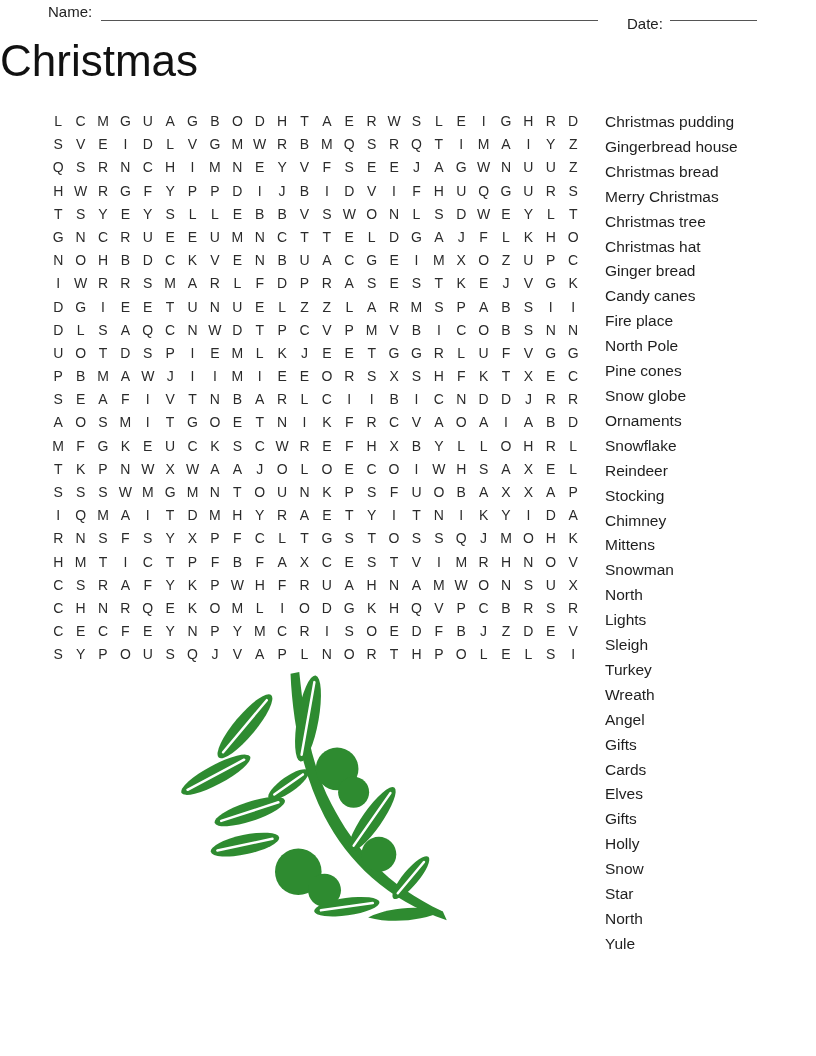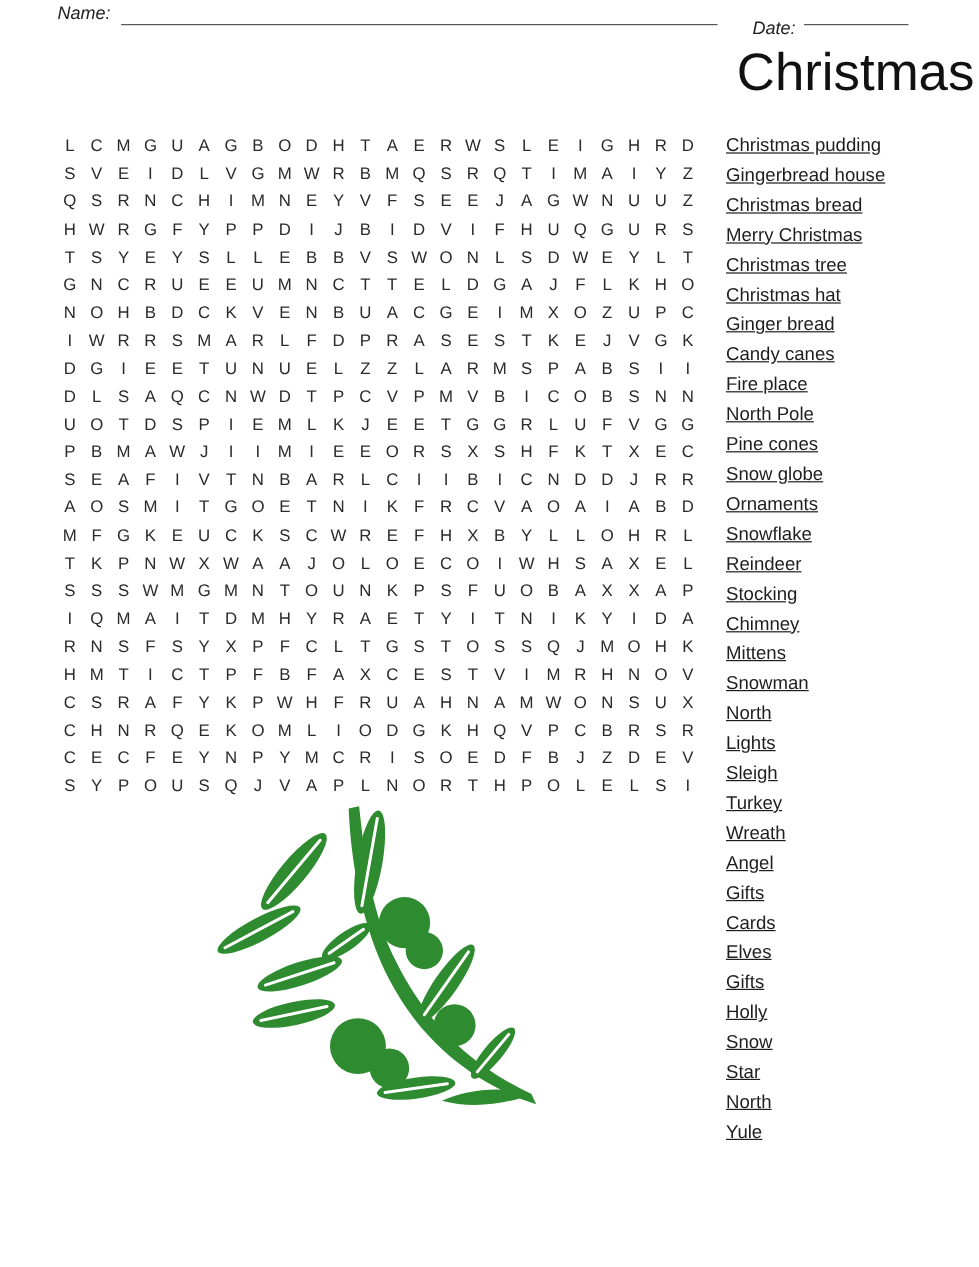--- a/index.html
+++ b/index.html
@@ -4,38 +4,38 @@
 <style>
   * { margin:0; padding:0; box-sizing:border-box; }
   html,body { background:#ffffff; }
   body {
     width:816px; height:1056px;
     font-family:"Liberation Sans", sans-serif;
     color:#2b2b2b;
     position:relative;
     overflow:hidden;
   }
-  .header-row { position:absolute; top:0; left:0; width:692px; height:30px;font-style:italic; }
+  .header-row { position:absolute; top:0; left:0; width:692px; height:30px; }
   .name-label { position:absolute; left:48px; top:3px; font-size:15px; color:#222; }
   .name-line  { position:absolute; left:101px; top:20px; width:497px; height:0; border-bottom:1.5px solid #555; }
   .date-label { position:absolute; left:627px; top:15px; font-size:15px; color:#222; }
   .date-line  { position:absolute; left:670px; top:20px; width:87px; height:0; border-bottom:1.5px solid #555; }
   .page-title {
     position:absolute; top:36px; left:0; width:812px;
-    text-align:right; font-size:44px; font-weight:400; color:#111;
+    text-align:left; font-size:44px; font-weight:400; color:#111;
     letter-spacing:0px;
   }
   .grid { position:absolute; left:47px; top:110px; }
   .grid-row { display:flex; height:23.2px; }
   .grid-cell {
     width:22.4px; text-align:center;
     font-size:14px; line-height:23.2px; color:#2b2b2b;
   }
   .word-list { position:absolute; left:605px; top:110px; }
-  .word-item { font-size:15.5px; line-height:24.9px; white-space:nowrap; color:#1e1e1e;text-decoration:underline; }
+  .word-item { font-size:15.5px; line-height:24.9px; white-space:nowrap; color:#1e1e1e; }
   .illustration { position:absolute; left:162px; top:668px; }
   .branch-fill { fill:#2e8b30; }
   .leaf-vein { stroke:#ffffff; stroke-width:2.6; stroke-linecap:round; }
 </style>
 </head>
 <body>
 
 <div class="header-row">
   <span class="name-label">Name:</span>
   <span class="name-line"></span>

